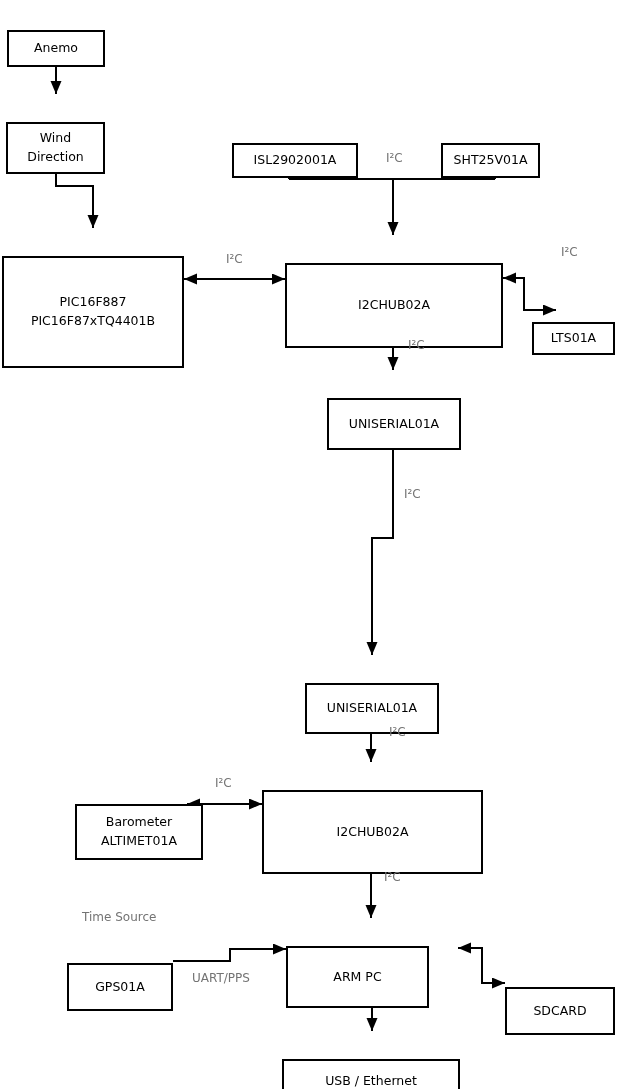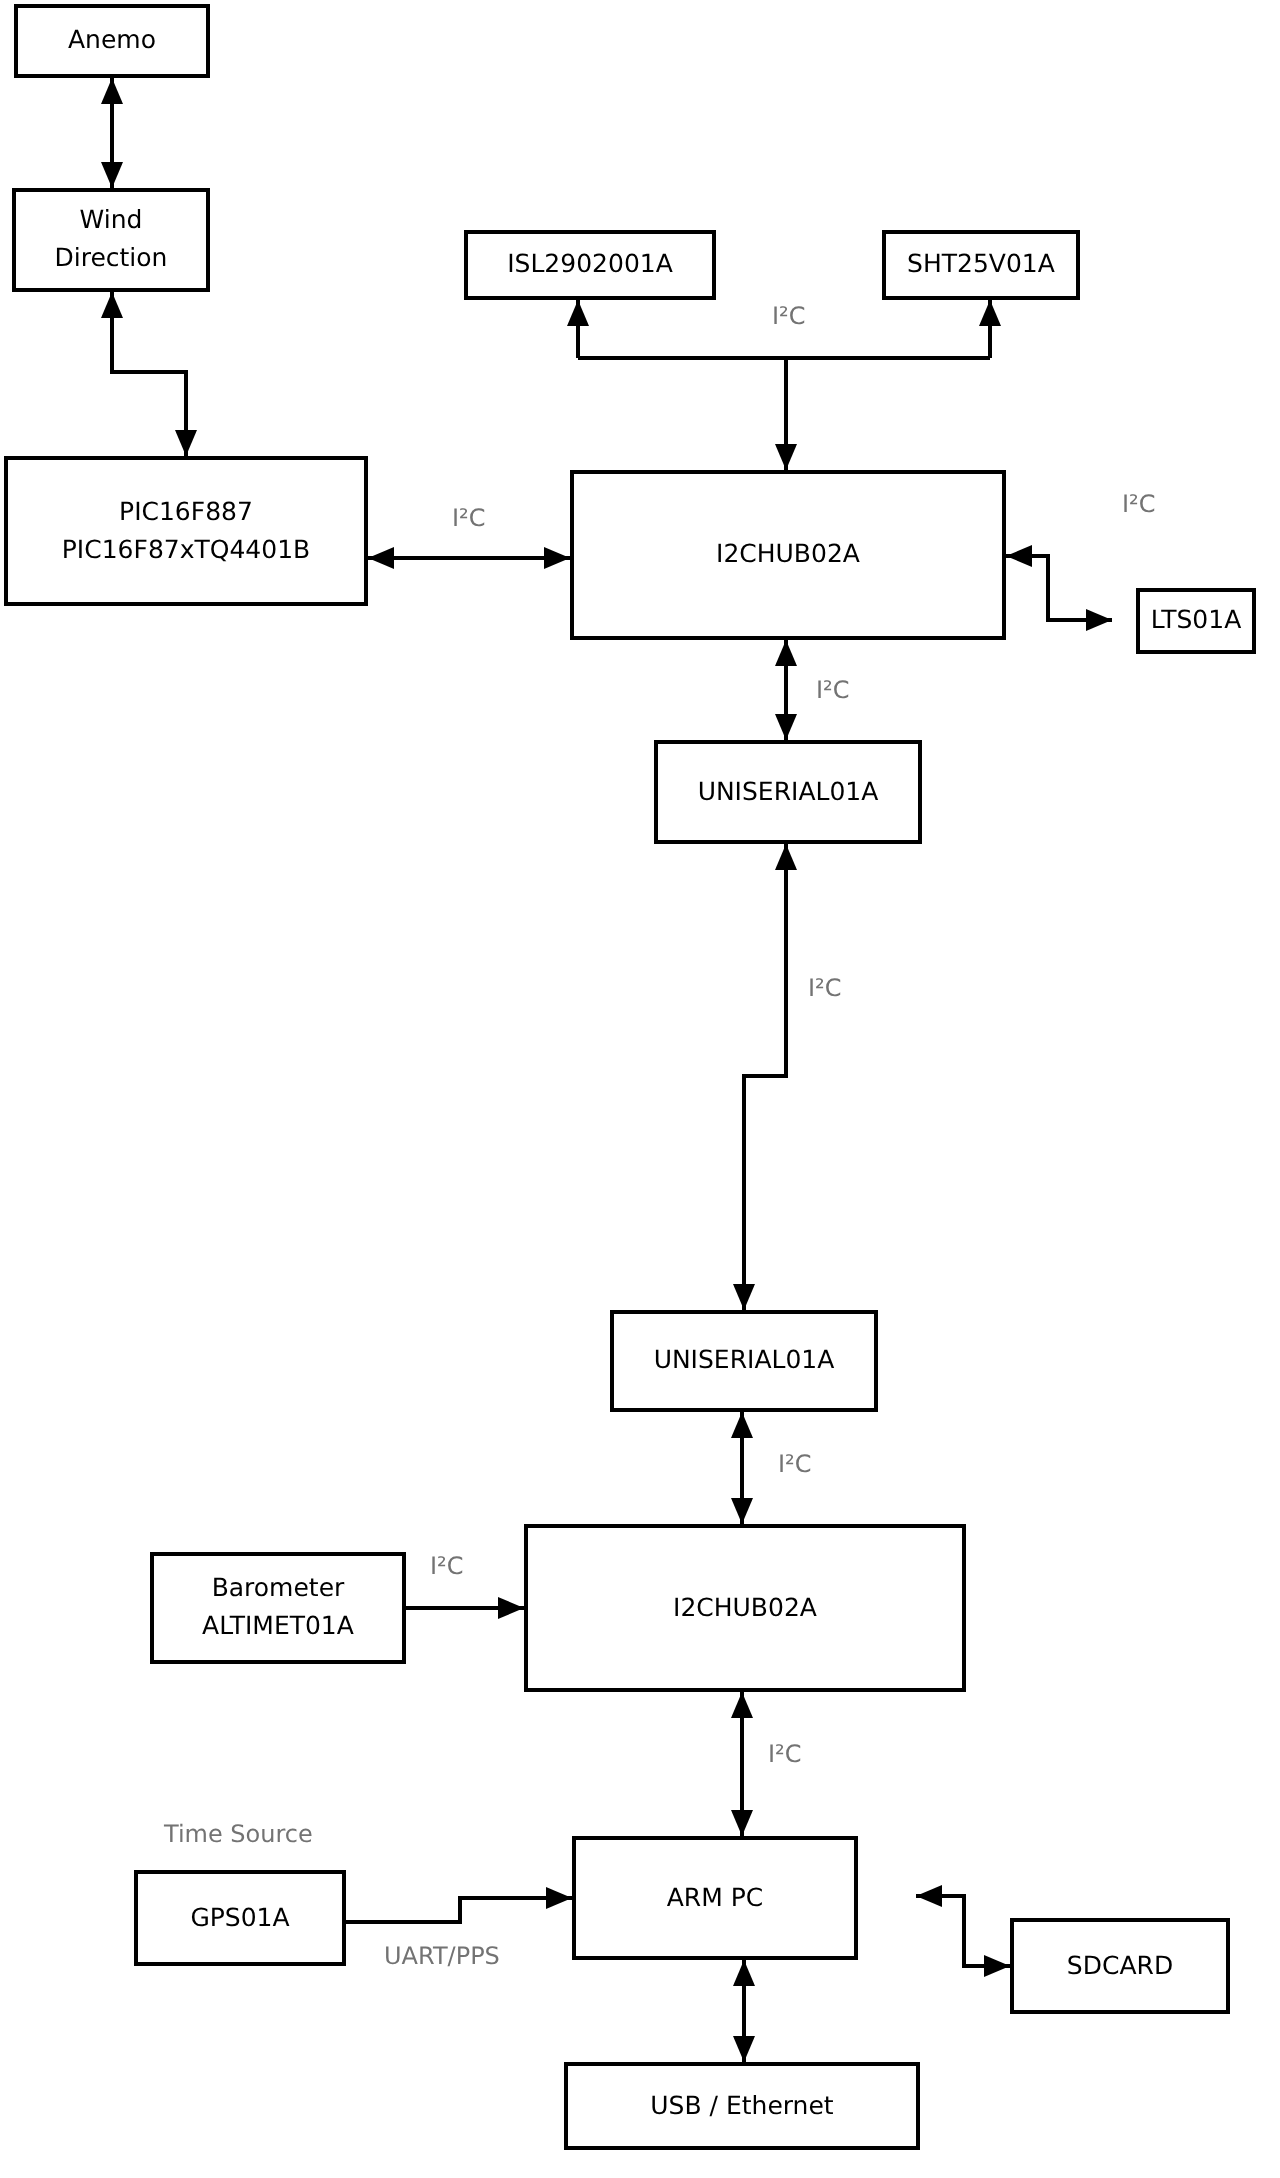--- a/index.html
+++ b/index.html
@@ -28,20 +28,21 @@
     background: #ffffff;
     display: flex;
     flex-direction: column;
     align-items: center;
     justify-content: center;
     text-align: center;
     font-size: 12.5px;
     line-height: 1.5;
     color: #000000;
     z-index: 2;
+    margin-top: 28px;
   }
   .elabel {
     position: absolute;
     font-size: 12px;
     color: #737373;
     white-space: nowrap;
     z-index: 3;
   }
 </style>
 </head>
@@ -77,38 +78,38 @@
 
   <div class="box" style="left:7px;top:2px;width:98px;height:37px">
     <span>Anemo</span>
   </div>
 
   <div class="box" style="left:6px;top:94px;width:99px;height:52px">
     <span>Wind</span>
     <span>Direction</span>
   </div>
 
-  <div class="box" style="left:2px;top:228px;width:182px;height:75px">
+  <div class="box" style="left:2px;top:228px;width:182px;height:112px">
     <span>PIC16F887</span>
     <span>PIC16F87xTQ4401B</span>
   </div>
 
   <div class="box" style="left:232px;top:115px;width:126px;height:35px">
     <span>ISL2902001A</span>
   </div>
 
   <div class="box" style="left:441px;top:115px;width:99px;height:35px">
     <span>SHT25V01A</span>
   </div>
 
   <div class="box" style="left:285px;top:235px;width:218px;height:85px">
     <span>I2CHUB02A</span>
   </div>
 
-  <div class="box" style="left:568px;top:294px;width:60px;height:33px">
+  <div class="box" style="left:532px;top:294px;width:83px;height:33px">
     <span>LTS01A</span>
   </div>
 
   <div class="box" style="left:327px;top:370px;width:134px;height:52px">
     <span>UNISERIAL01A</span>
   </div>
 
   <div class="box" style="left:305px;top:655px;width:134px;height:51px">
     <span>UNISERIAL01A</span>
   </div>

